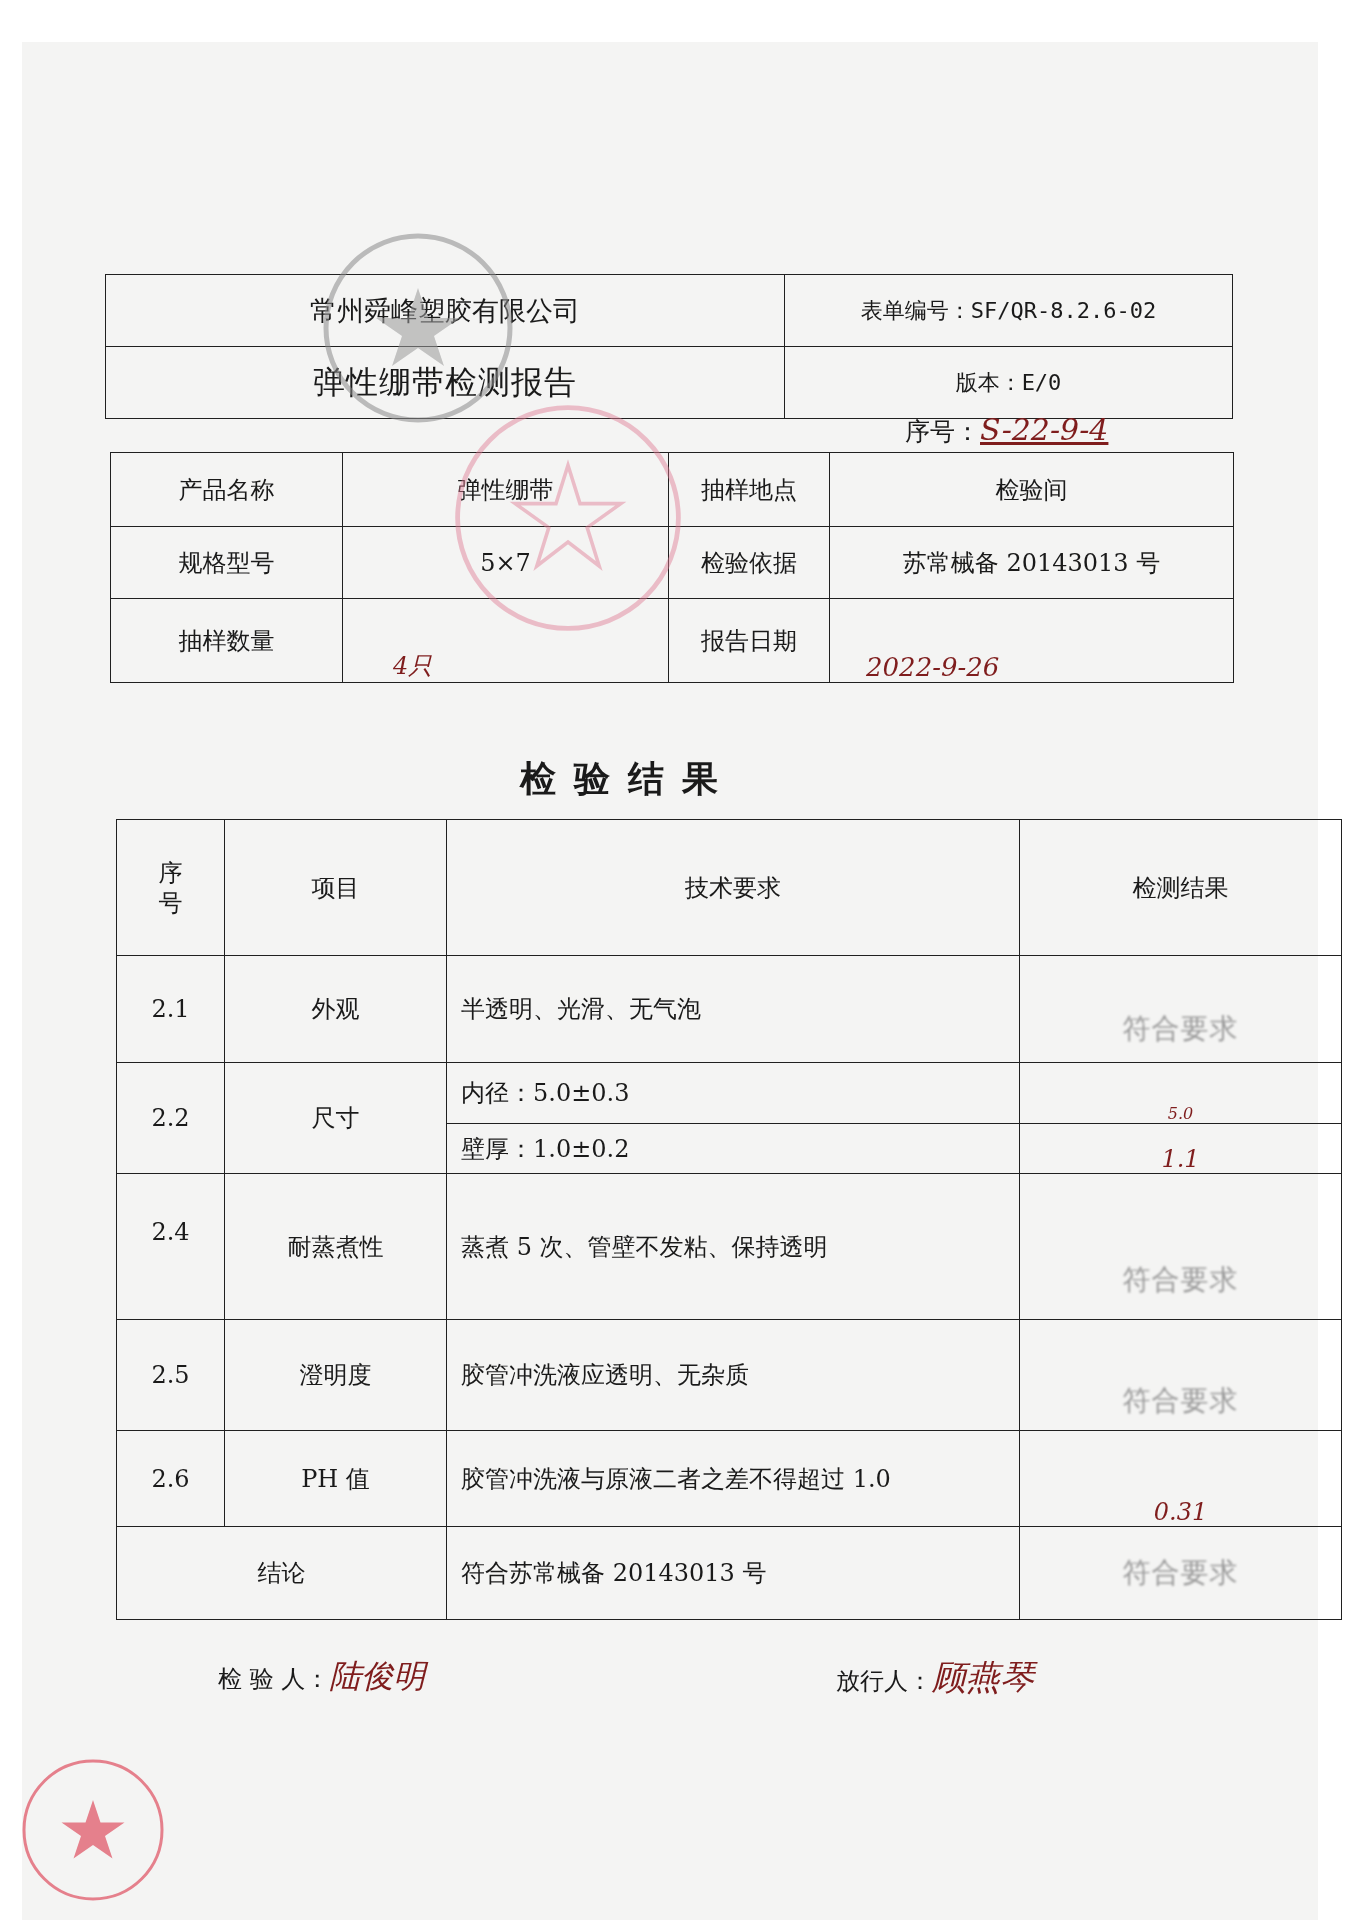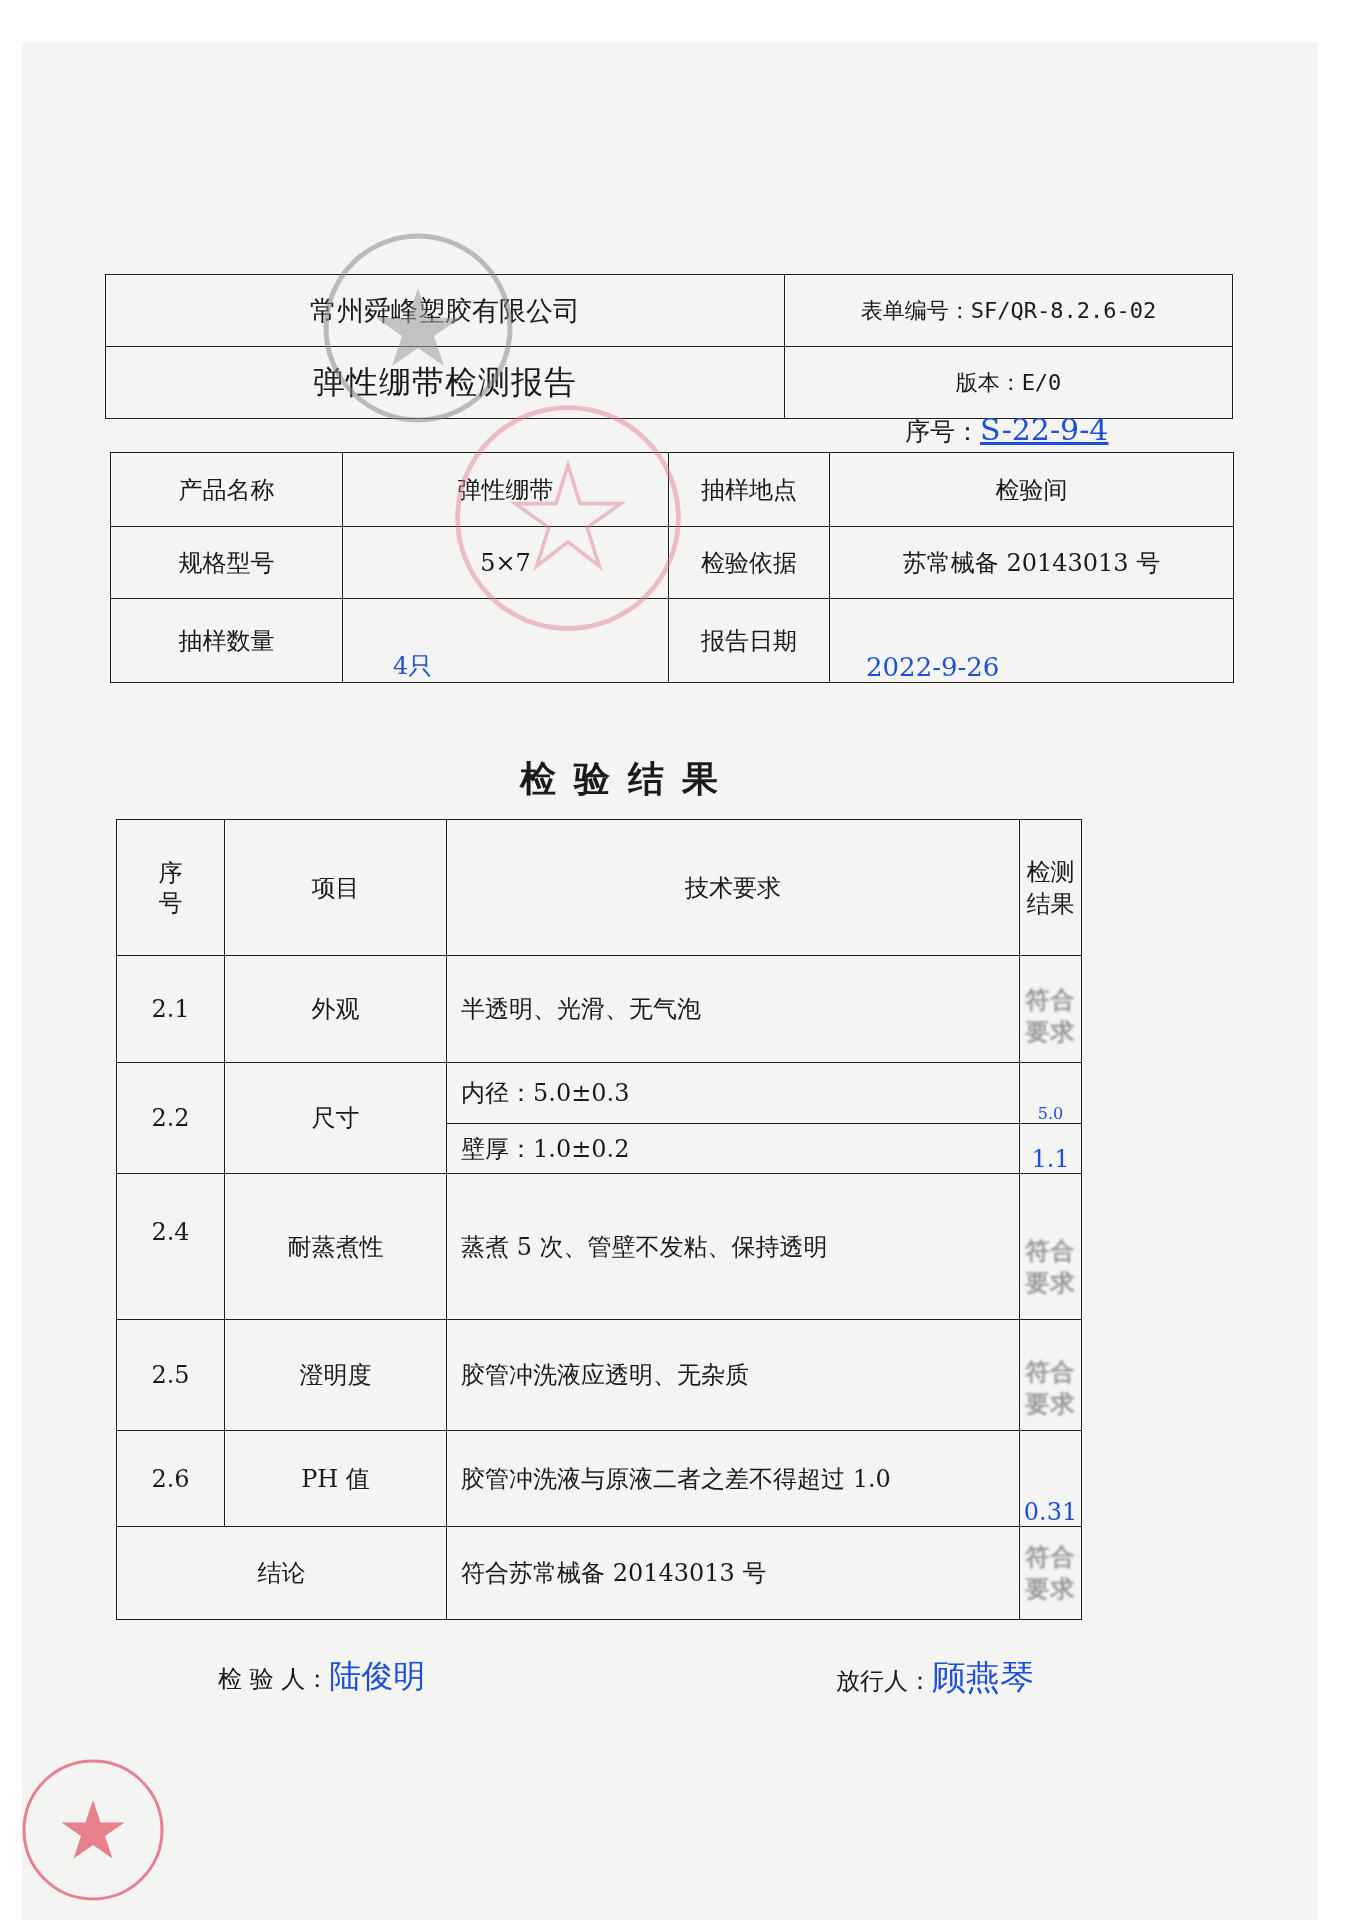--- a/index.html
+++ b/index.html
@@ -5,23 +5,23 @@
   html,body{margin:0;padding:0;}
   body{width:1358px;height:1920px;position:relative;background:#ffffff;overflow:hidden;
        font-family:"DejaVu Serif","Liberation Serif",serif;color:#1a1a1a;}
   .scan{position:absolute;left:22px;top:42px;width:1296px;height:1878px;background:#f4f4f3;}
   .abs{position:absolute;}
   table{border-collapse:collapse;position:absolute;border-radius:16px;}
   td{border:1.6px solid #202020;padding:0;text-align:center;vertical-align:middle;font-size:24px;}
   .hdr td{font-size:27px;}
   .hdr .title{font-size:32px;font-weight:normal;letter-spacing:1px;}
   .hdr .meta{font-family:"DejaVu Sans Mono","Liberation Mono",monospace;font-size:22px;}
-  .hw{font-family:"DejaVu Serif",serif;color:#1d4ed8;}
+  .hw{font-family:"DejaVu Serif",serif;font-style:italic;color:#7f1d1d;}
   .left{text-align:left;padding-left:14px;}
-  .stampres{color:#9a9a9a;font-weight:bold;font-size:24px;filter:blur(0.8px);letter-spacing:1px;}
+  .stampres{color:#9a9a9a;font-weight:normal;font-size:28px;filter:blur(0.8px);letter-spacing:1px;}
   .section-title{font-size:36px;letter-spacing:18px;font-weight:bold;}
   .stamp{position:absolute;border-radius:50%;}
   .stamp svg{width:100%;height:100%;}
 </style>
 </head>
 <body>
 
 <div class="scan"></div>
 
 <table class="hdr" style="left:105px;top:274px;width:1128px;">
@@ -59,21 +59,21 @@
     <td>抽样数量</td>
     <td class="hw" style="vertical-align:bottom;text-align:left;padding-left:50px;font-size:24px;">4只</td>
     <td>报告日期</td>
     <td class="hw" style="vertical-align:bottom;text-align:left;padding-left:36px;font-size:26px;">2022-9-26</td>
   </tr>
 </tbody>
   </table>
 
 <div class="abs section-title" style="left:520px;top:755px;">检验结果</div>
 
-<table style="left:116px;top:819px;width:966px;">
+<table style="left:116px;top:819px;width:1226px;">
   <tbody>
       <tr style="height:136px;">
     <td style="width:107px;line-height:30px;"><span style="display:inline-block;width:26px;word-break:break-all;">序号</span></td>
     <td style="width:221px;">项目</td>
     <td style="width:572px;">技术要求</td>
     <td>检测结果</td>
   </tr>
   <tr style="height:107px;">
     <td>2.1</td>
     <td>外观</td>

